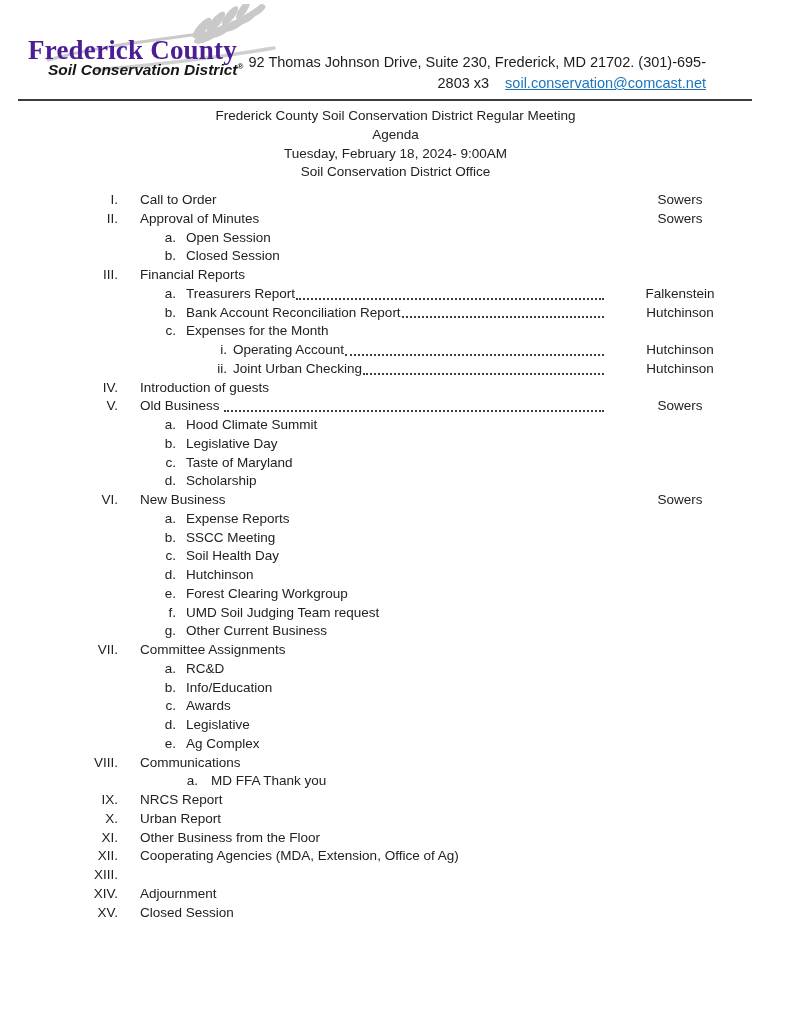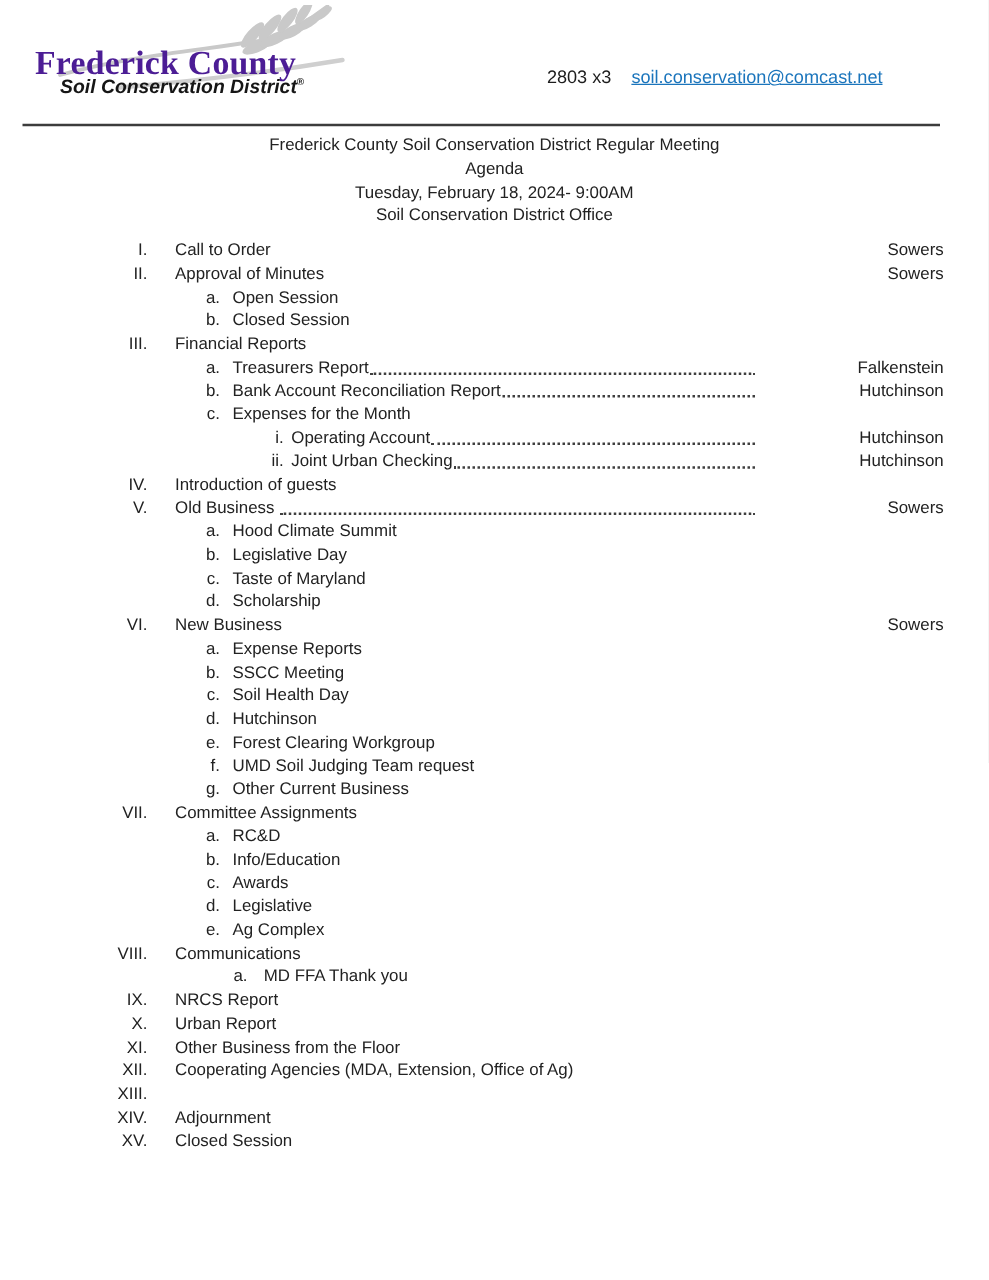--- a/index.html
+++ b/index.html
@@ -51,21 +51,21 @@
   .row .txt sup { font-size:9px; line-height:0; }
   .l0  { padding-left:84px; }  .l0  .num { width:34px; } .l0  .txt { margin-left:22px; }
   .l1  { padding-left:148px; } .l1  .num { width:28px; } .l1  .txt { margin-left:10px; }
   .l1b { padding-left:170px; } .l1b .num { width:28px; } .l1b .txt { margin-left:13px; }
   .l2  { padding-left:198px; } .l2  .num { width:29px; } .l2  .txt { margin-left:6px;text-align:center; }
   .leader {
     flex:1 1 auto; align-self:flex-end;
     border-bottom:2px dotted #3f3f3f; margin:0 1px 4px 1px; height:0;
   }
   .spacer { flex:1 1 auto; }
-  .name { flex:none; width:150px; text-align:right; white-space:pre; }
+  .name { flex:none; width:150px; text-align:center; white-space:pre; }
 </style>
 </head>
 <body>
 
 <div id="page">
 
   <div id="logo">
     <svg id="wheat-svg" width="230" height="80" viewBox="0 0 230 80">
       <g fill="none" stroke="#c9c9c9" stroke-width="3" stroke-linecap="round">
         <path d="M2,56 C60,40 118,36 165,28"></path>
@@ -82,20 +82,21 @@
         <ellipse cx="201" cy="14" rx="11" ry="3.8" transform="rotate(-32 201 14)"></ellipse>
         <ellipse cx="197" cy="6" rx="11" ry="3.8" transform="rotate(-56 197 6)"></ellipse>
         <ellipse cx="212" cy="7" rx="9" ry="3.2" transform="rotate(-36 212 7)"></ellipse>
       </g>
     </svg>
     <div id="logo-line1">Frederick County</div>
     <div id="logo-line2"><span>Soil Conservation District</span><span class="regmark">®</span></div>
   </div>
 
   <div id="address">
+    <div>92 Thomas Johnson Drive, Suite 230, Frederick, MD 21702. (301)-695-</div>
     <div><span>2803 x3</span><a class="email-link" href="#">soil.conservation@comcast.net</a></div>
   </div>
 
   <div id="header-rule"></div>
 
   <div id="title-block">
     <div>Frederick County Soil Conservation District Regular Meeting</div>
     <div>Agenda</div>
     <div>Tuesday, February 18, 2024- 9:00AM</div>
     <div>Soil Conservation District Office</div>

